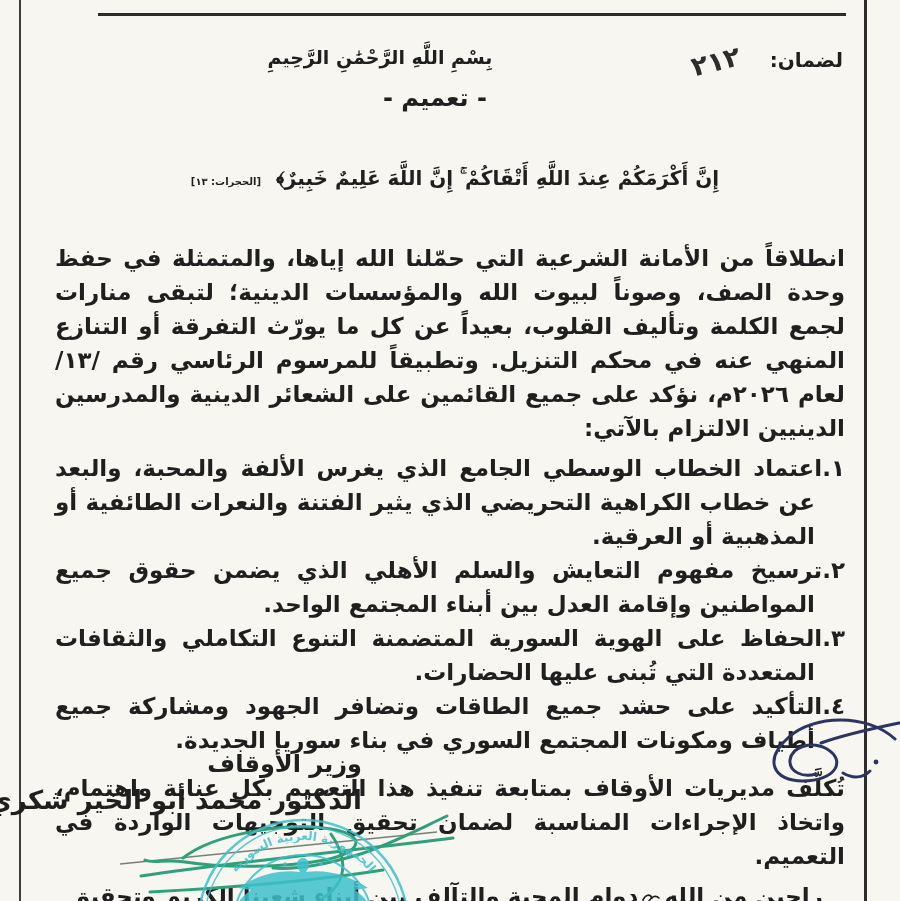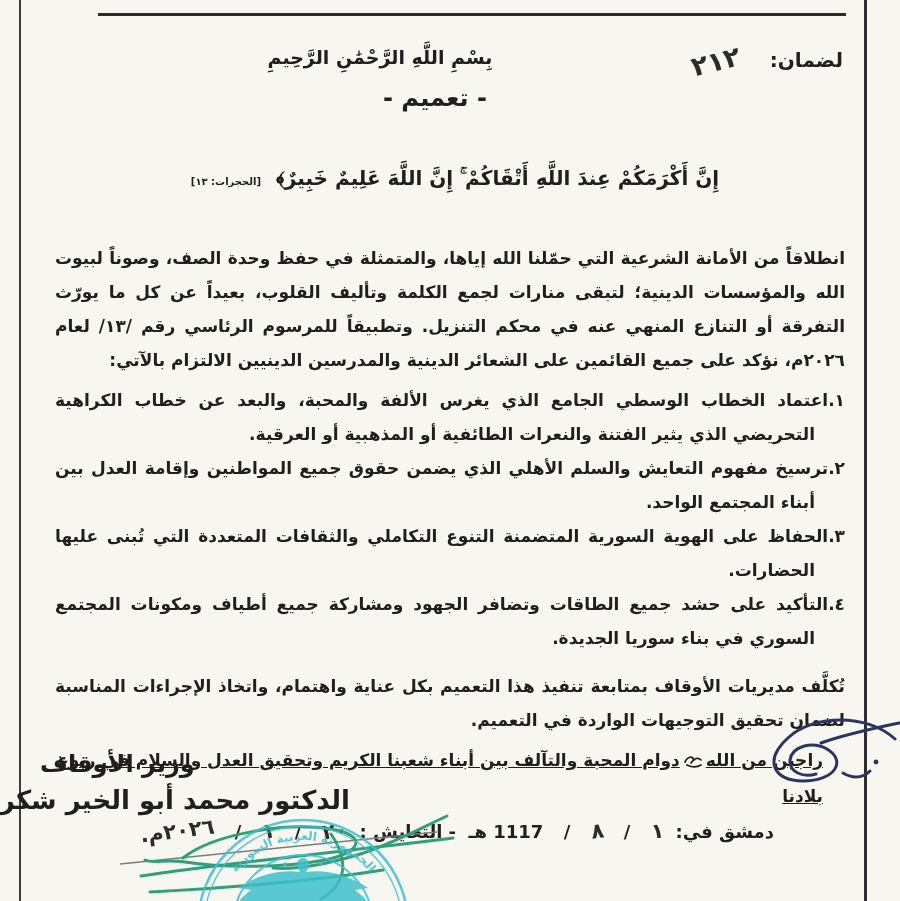--- a/index.html
+++ b/index.html
@@ -20,35 +20,35 @@
 
   .number-row{position:absolute;top:42px;right:57px;font-size:20px;font-weight:bold;white-space:nowrap;}
   .number-row .hand-number{display:inline-block;margin-right:30px;font-size:27px;transform:rotate(-14deg) translateY(4px);color:#2c2c2c;font-weight:600;}
 
   .content{position:relative;padding:0 55px;}
   .basmala{margin-top:46px;text-align:center;transform:translateX(-70px);font-size:19px;font-weight:bold;}
   .doc-title{margin-top:16px;text-align:center;transform:translateX(-15px);font-size:24px;font-weight:bold;letter-spacing:1px;}
   .verse{margin-top:8px;text-align:center;transform:translateX(-15px);font-size:20px;font-weight:bold;line-height:39px;}
   .verse-ref{font-size:10px;font-weight:bold;margin-right:8px;margin-left:40px;}
 
-  .para{font-size:17px;font-weight:bold;line-height:34px;text-align:justify;}
+  .para{font-size:23px;font-weight:bold;line-height:34px;text-align:justify;}
   .intro{margin-top:40px;}
   .items{margin-top:6px;}
   .item{padding-right:30px;text-indent:-30px;}
   .item .num{display:inline-block;text-indent:0;}
   .closing{margin-top:14px;}
   .hope{margin-top:6px;padding-right:22px;text-align:right;text-decoration:underline;}
   .honorific-icon{display:inline-block;vertical-align:-2px;margin:0 3px;}
 
   .dateline{margin-top:6px;padding-right:68px;font-size:18px;font-weight:bold;white-space:nowrap;}
   .dateline .sep{margin:0 11px;}
   .dateline .tok{margin:0 3px;}
   .hand{display:inline-block;font-weight:600;font-size:21px;transform:rotate(-7deg);color:#2c2c2c;}
 
-  .sig-block{position:absolute;left:40px;top:750px;width:310px;text-align:left;}
+  .sig-block{position:absolute;left:52px;top:750px;width:310px;text-align:right;}
   .sig-title{font-size:24px;font-weight:bold;letter-spacing:0;}
   .sig-name{margin-top:7px;font-size:26px;font-weight:bold;white-space:nowrap;}
 
   .ink-signature{position:absolute;left:695px;top:683px;}
   .green-signature{position:absolute;left:95px;top:800px;}
   .stamp{position:absolute;left:188px;top:812px;}
   .stamp text{font-weight:bold;}
 </style>
 </head>
 <body>

